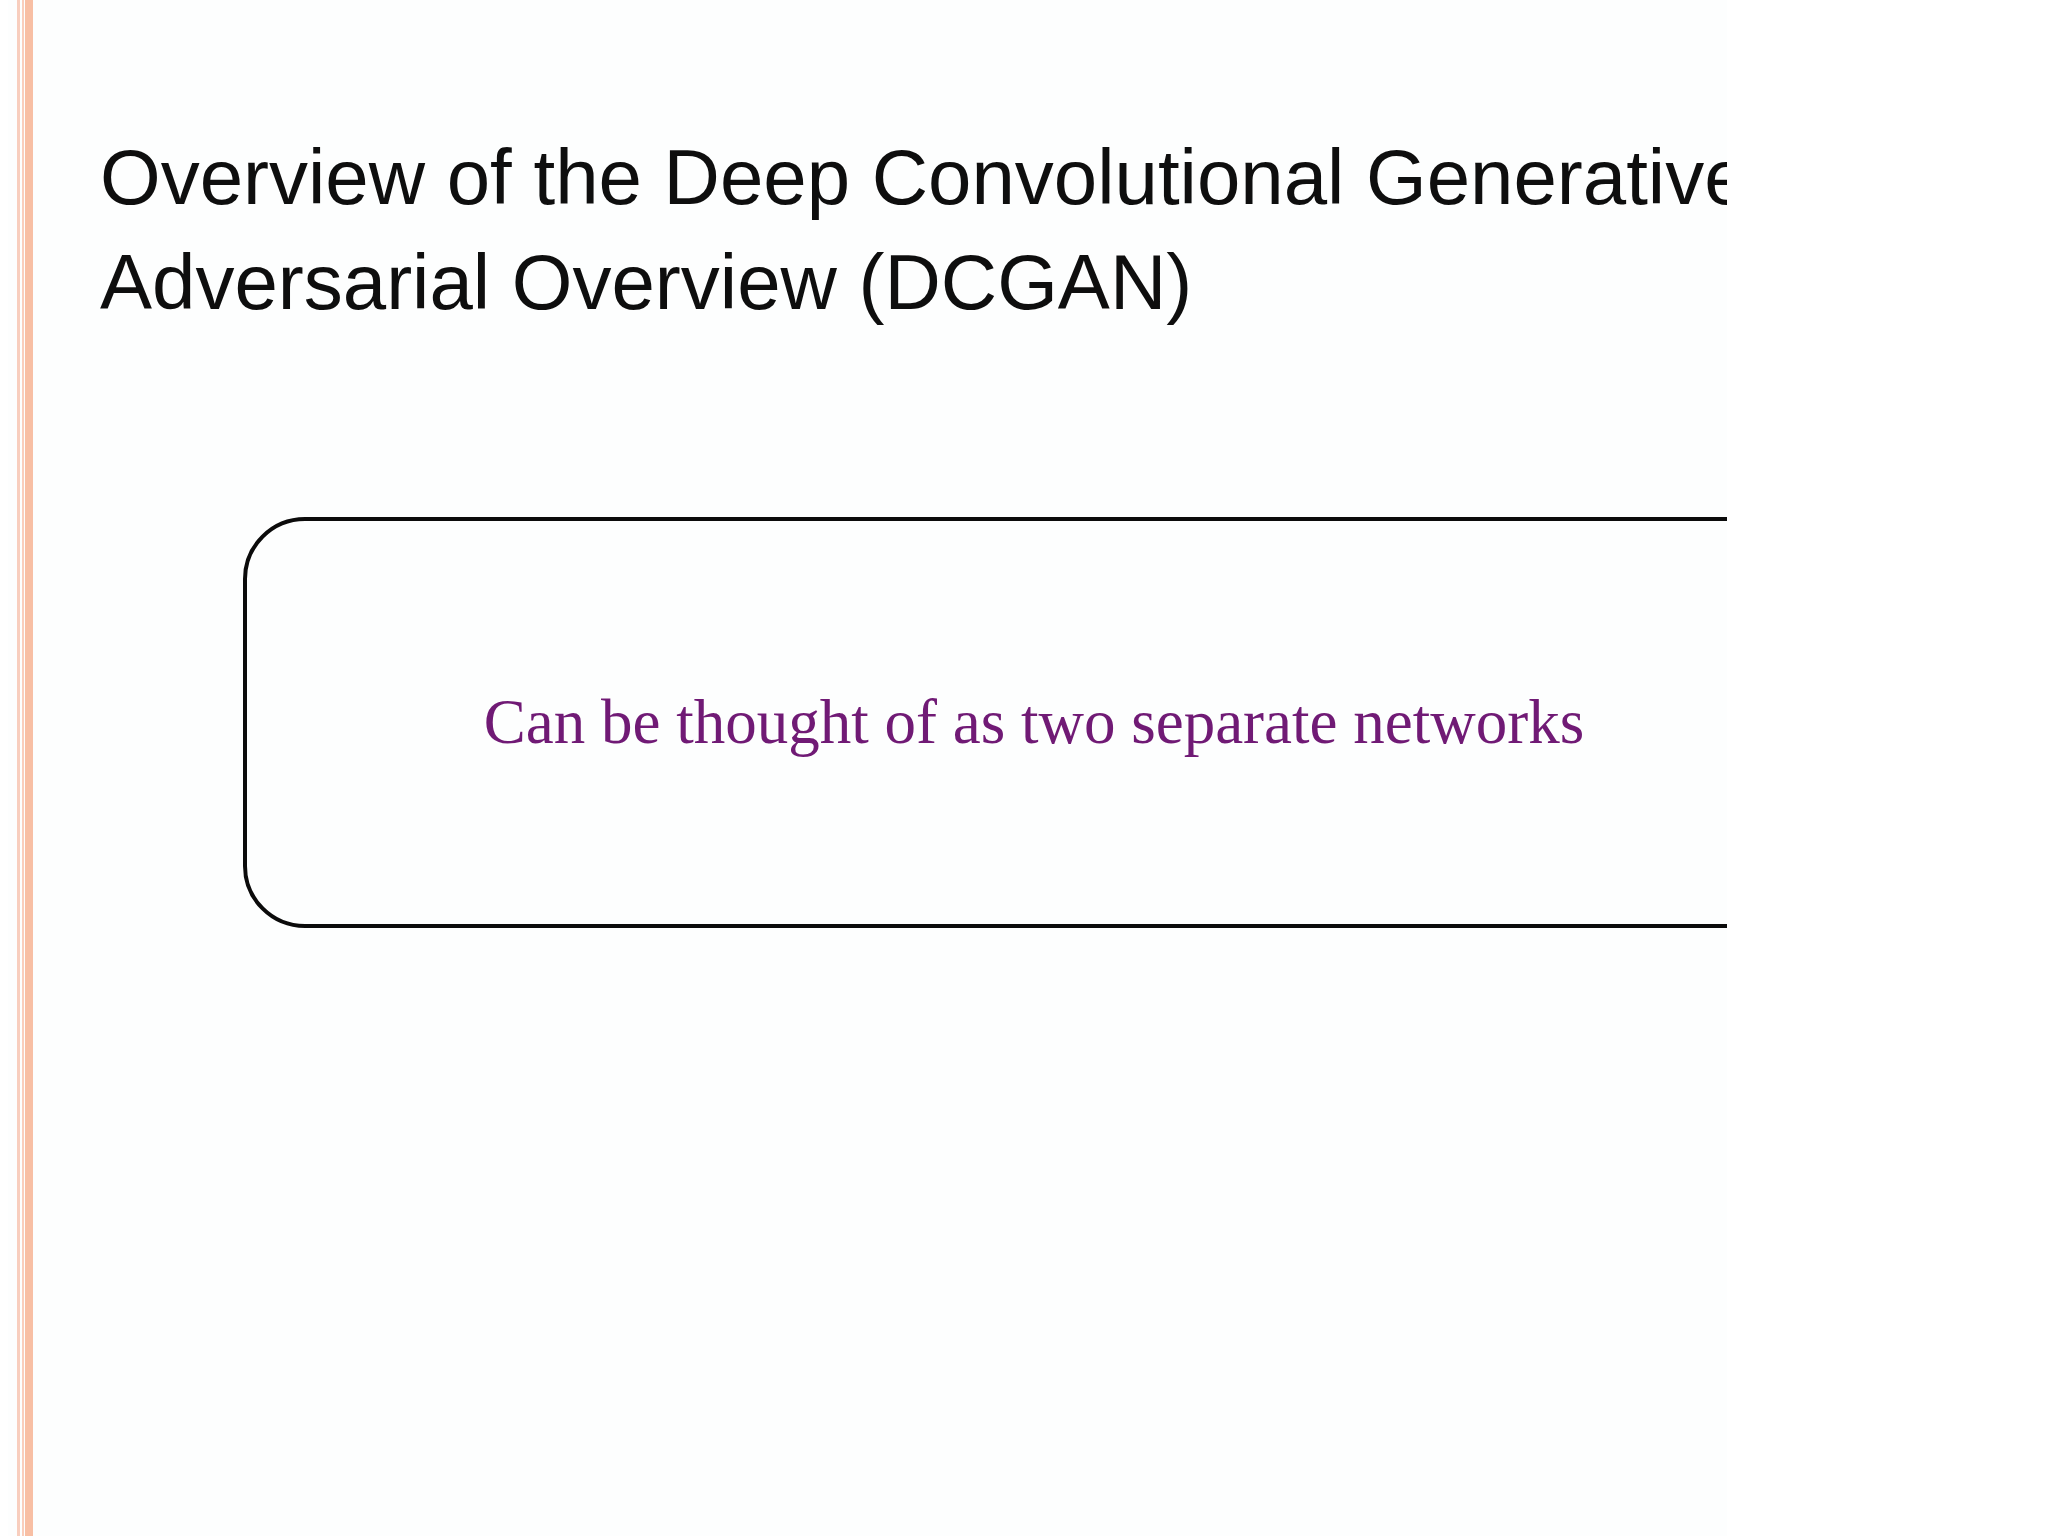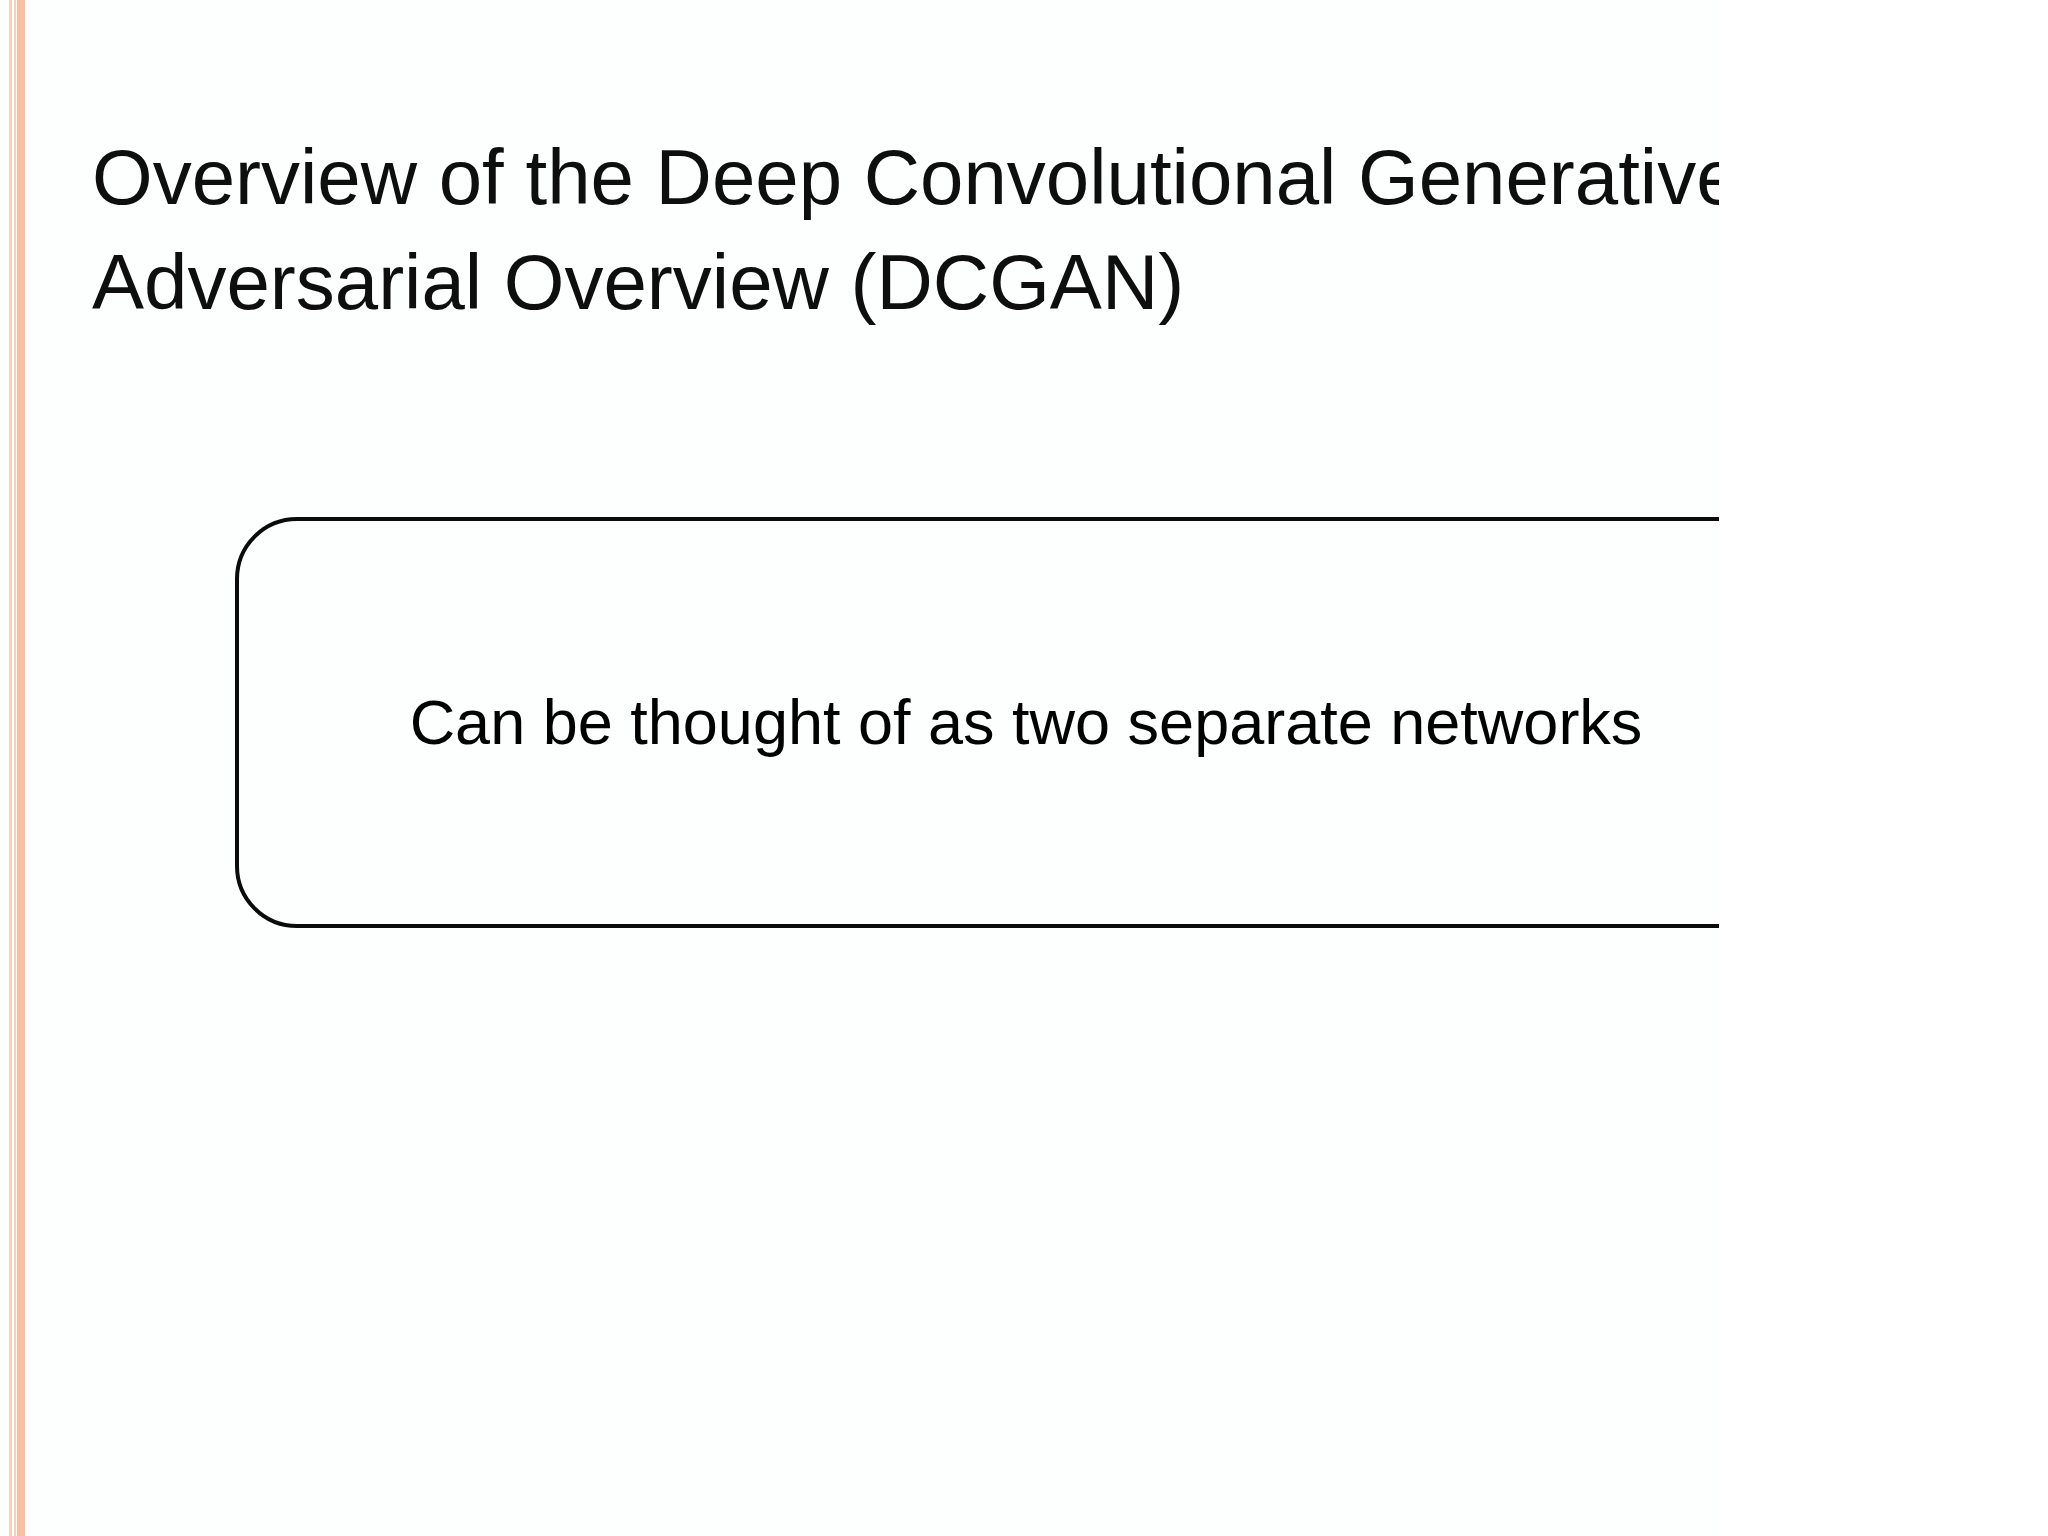--- a/index.html
+++ b/index.html
@@ -6,20 +6,21 @@
     margin: 0;
     padding: 0;
     background: #ffffff;
   }
   .slide {
     position: relative;
     width: 1719px;
     height: 1536px;
     overflow: hidden;
     font-family: "Liberation Sans", sans-serif;
+    margin-left: 8px;
   }
   .stripes {
     position: absolute;
     top: 0;
     bottom: 0;
     left: 0;
     right: 0;
     pointer-events: none;
   }
   .stripe {
@@ -83,19 +84,19 @@
       <div class="stripe" style="left: 1979px; width: 69px; background: rgb(251, 205, 181);"></div>
       <div class="stripe" style="left: 1993px; width: 3px; background: rgb(238, 139, 81);"></div>
       <div class="stripe" style="left: 2010px; width: 38px; background: rgb(249, 197, 170);"></div>
     </div>
 
   <h1 class="title" style="color: rgb(14, 14, 14);">
     <span class="tl">Overview of the Deep Convolutional Generative</span>
     <span class="tl">Adversarial Overview (DCGAN)</span>
   </h1>
 
-  <div class="callout" id="callout-box" style="border-color: rgb(11, 11, 11); color: #000000;">
+  <div class="callout" id="callout-box" style="border-color: rgb(11, 11, 11); color: #701a75; font-family: Liberation Serif, serif;">
     <span class="callout-text">Can be thought of as two separate networks</span>
   </div>
 
   <div class="accent-circle" id="accent-circle" style="background: rgb(249, 135, 59);"></div>
 
 </div>
 
 </body></html>

